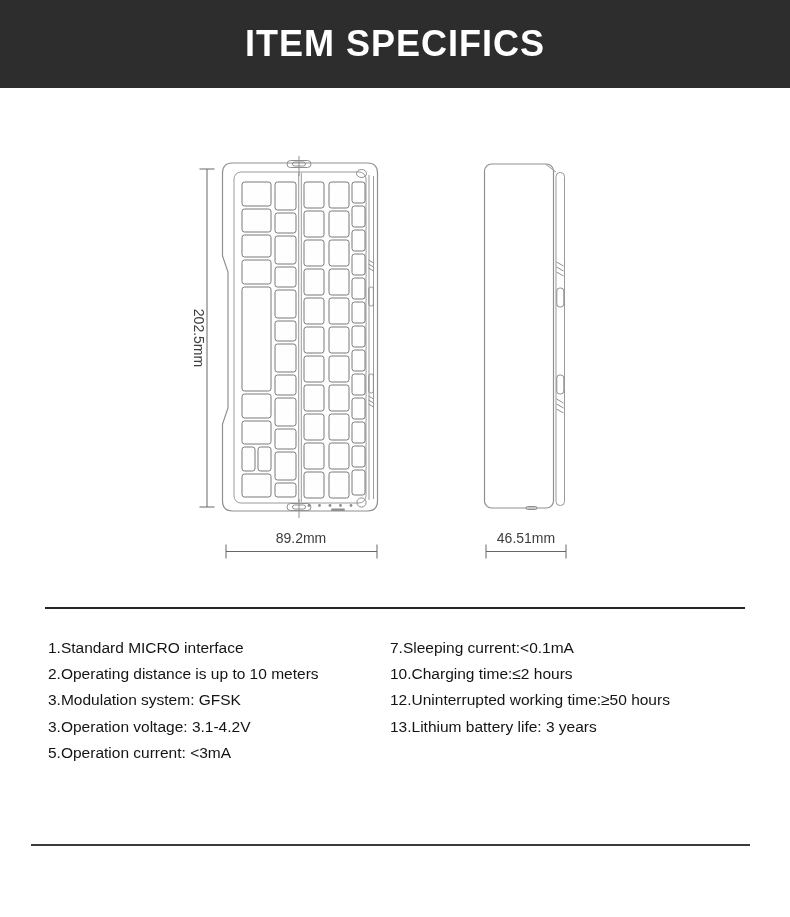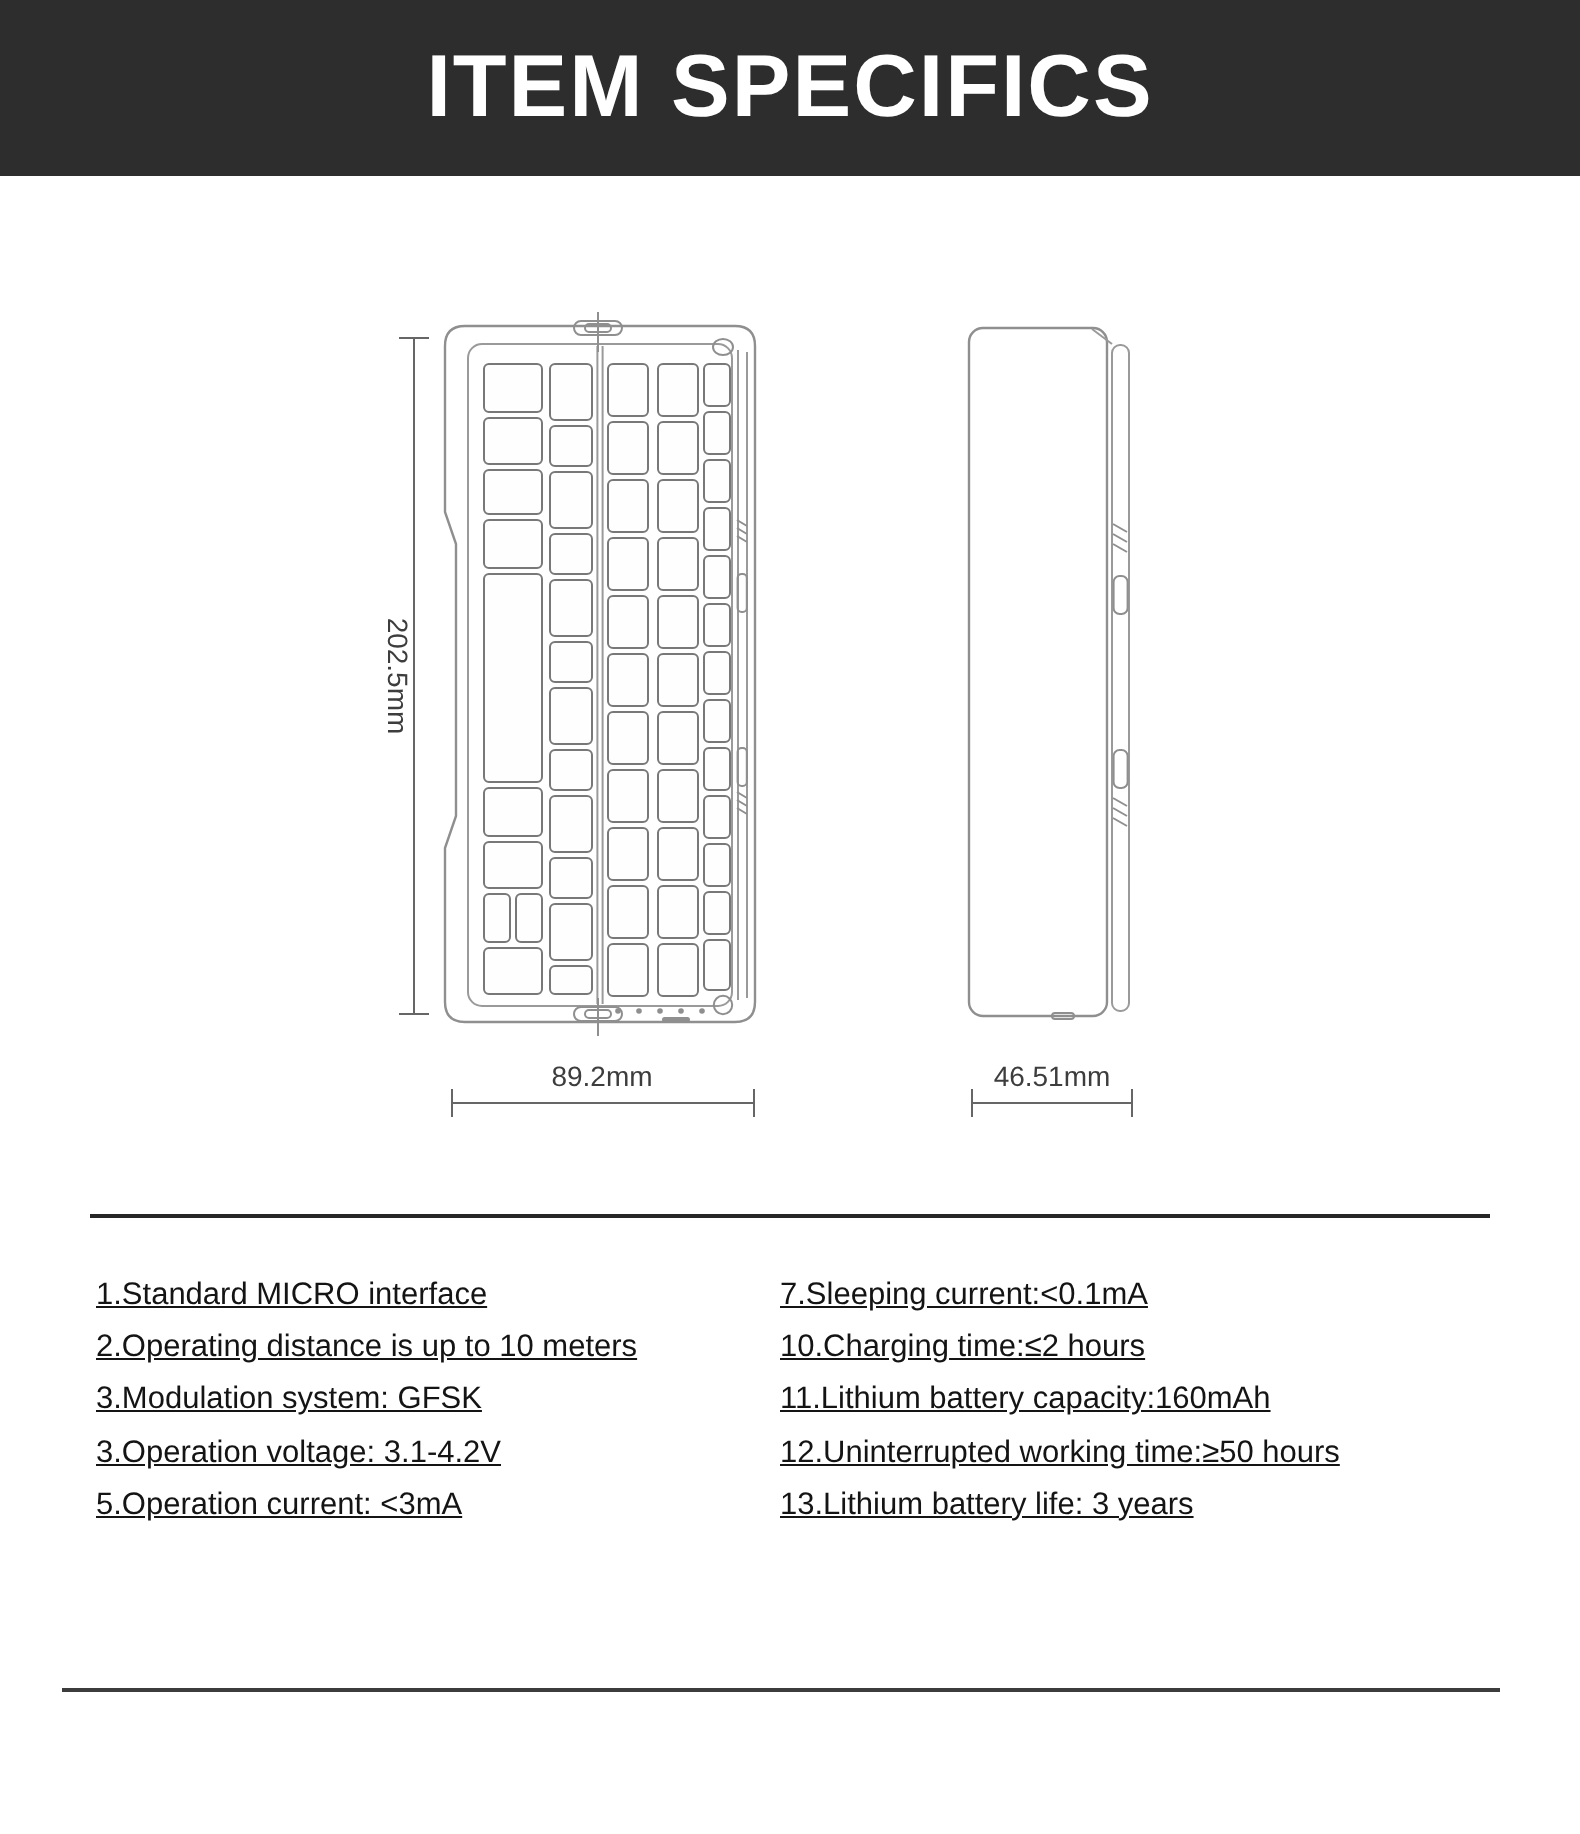--- a/index.html
+++ b/index.html
@@ -6,41 +6,41 @@
   .page{
     position:relative;width:790px;height:917px;background:#ffffff;overflow:hidden;
     font-family:"Liberation Sans",sans-serif;
   }
   
   .header-bar{
     position:absolute;top:0;left:0;width:790px;height:88px;background:#2d2d2d;
     display:flex;align-items:center;justify-content:center;
   }
   .header-bar h1{
-    margin:0;color:#ffffff;font-size:44px;font-weight:700;letter-spacing:1px;
+    margin:0;color:#ffffff;font-size:36px;font-weight:700;letter-spacing:1px;
     font-family:"Liberation Sans",sans-serif;
   }
   
   .diagram-svg{position:absolute;top:88px;left:0;}
   .outline{fill:#ffffff;stroke:#8f8f8f;stroke-width:1.2;}
   .thin{fill:none;stroke:#9a9a9a;stroke-width:1;}
   #front-keys rect{fill:#fefefe;stroke:#787878;stroke-width:1;}
   .detail{fill:none;stroke:#8f8f8f;stroke-width:1;}
   .detail-fill{fill:#8f8f8f;stroke:none;}
   .dim-line{stroke:#666666;stroke-width:1;fill:none;}
   .dim-text{fill:#3d3d3d;font-size:14px;font-family:"Liberation Sans",sans-serif;}
   
   .divider-top{position:absolute;top:607px;left:45px;width:700px;border-top:2px solid #262626;}
   .divider-bottom{position:absolute;top:844px;left:31px;width:719px;border-top:2px solid #3c3c3c;}
   
   .spec-list{
     position:absolute;top:635px;margin:0;padding:0;list-style:none;
     font-size:15.5px;color:#141414;white-space:nowrap;
   }
-  .spec-list li{height:26.2px;line-height:26.2px;text-decoration:underline;}
+  .spec-list li{height:26.2px;line-height:26.2px;}
   .spec-left{left:48px;}
   .spec-right{left:390px;}
 </style>
 </head>
 <body>
 
 <div class="page">
 
   <div class="header-bar">
     <h1>ITEM SPECIFICS</h1>
@@ -178,19 +178,18 @@
   <ul class="spec-list spec-left">
     <li>1.Standard MICRO interface</li>
     <li>2.Operating distance is up to 10 meters</li>
     <li>3.Modulation system: GFSK</li>
     <li>3.Operation voltage: 3.1-4.2V</li>
     <li>5.Operation current: &lt;3mA</li>
   </ul>
   <ul class="spec-list spec-right">
     <li>7.Sleeping current:&lt;0.1mA</li>
     <li>10.Charging time:≤2 hours</li>
-    <li>11.Lithium battery capacity:160mAh</li>
     <li>12.Uninterrupted working time:≥50 hours</li>
     <li>13.Lithium battery life: 3 years</li>
   </ul>
 
   <div class="divider-bottom"></div>
 </div>
 
 </body></html>

